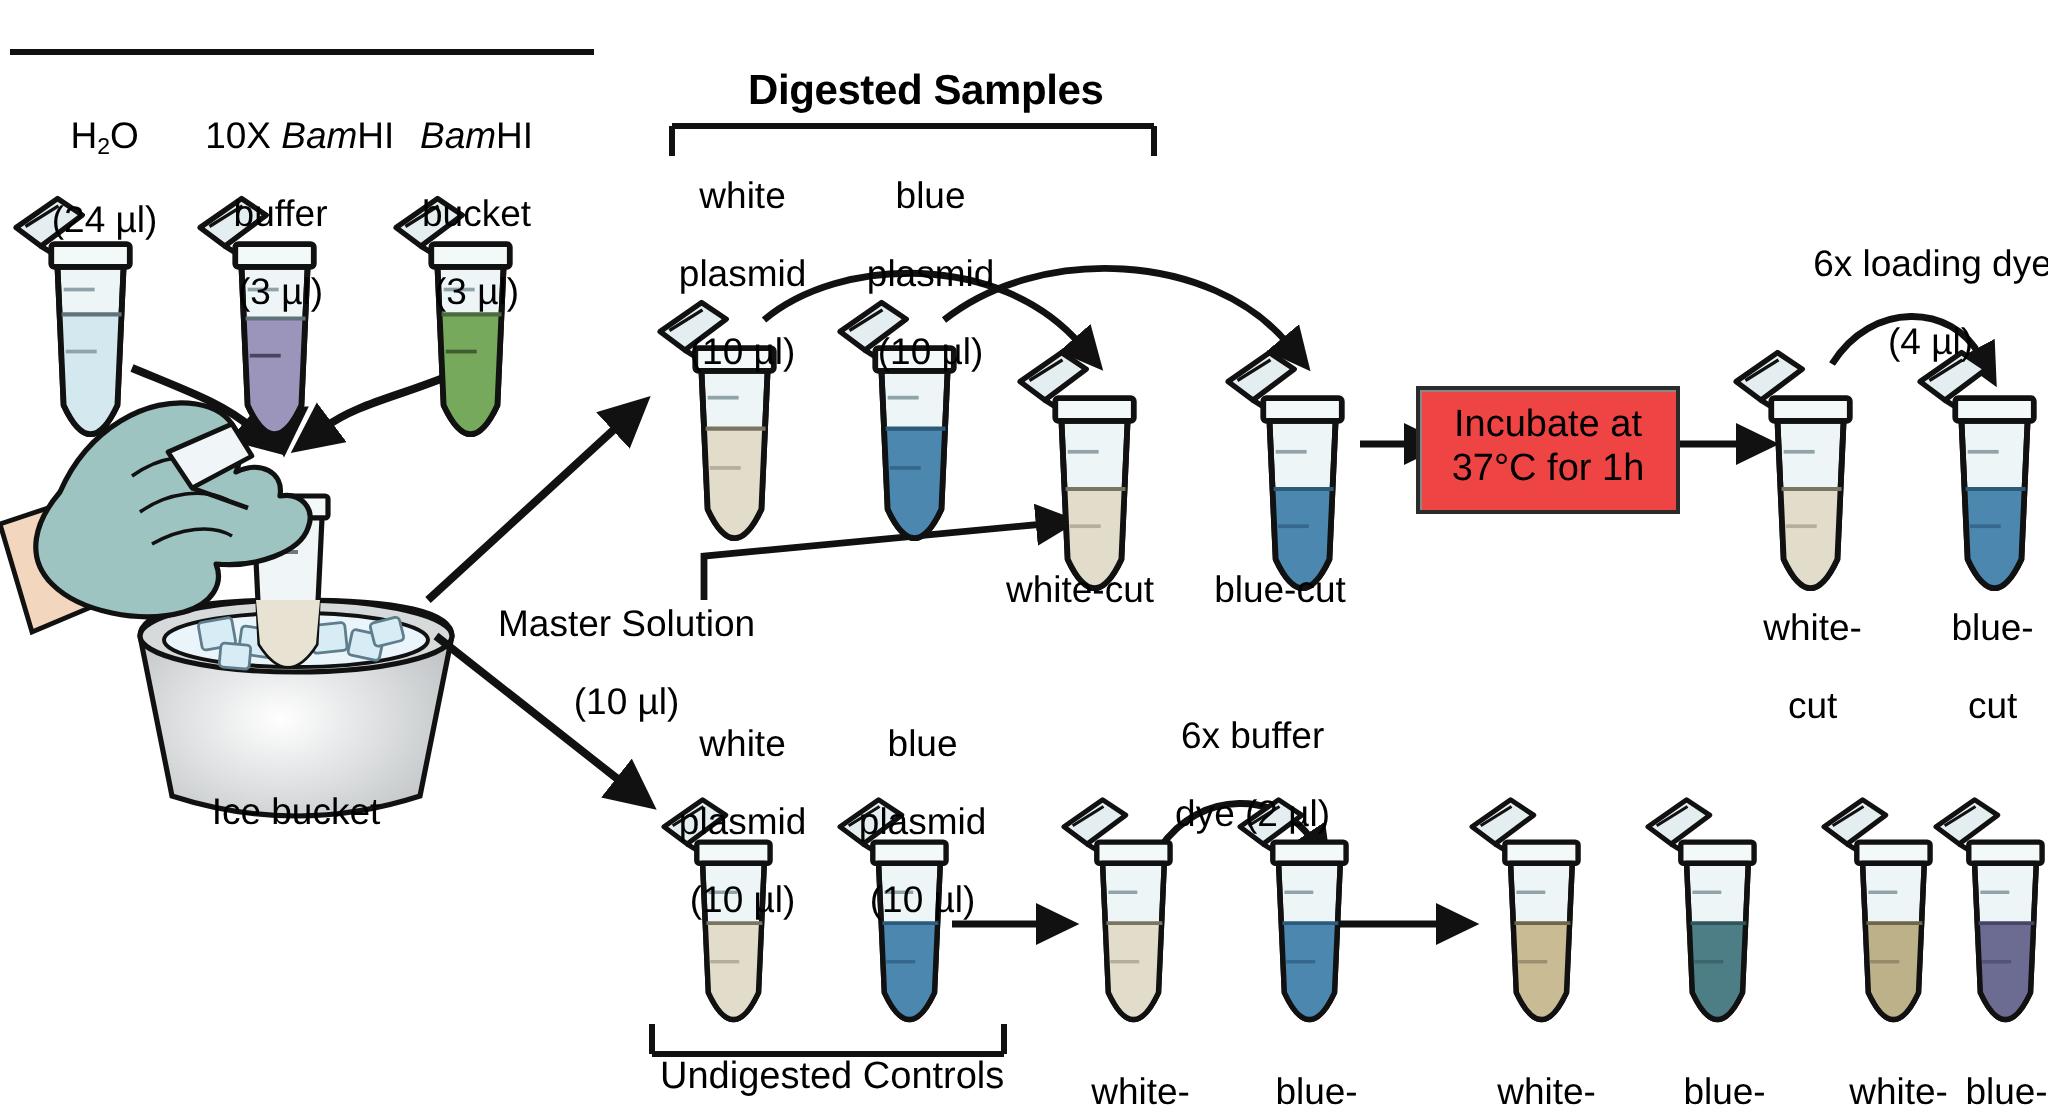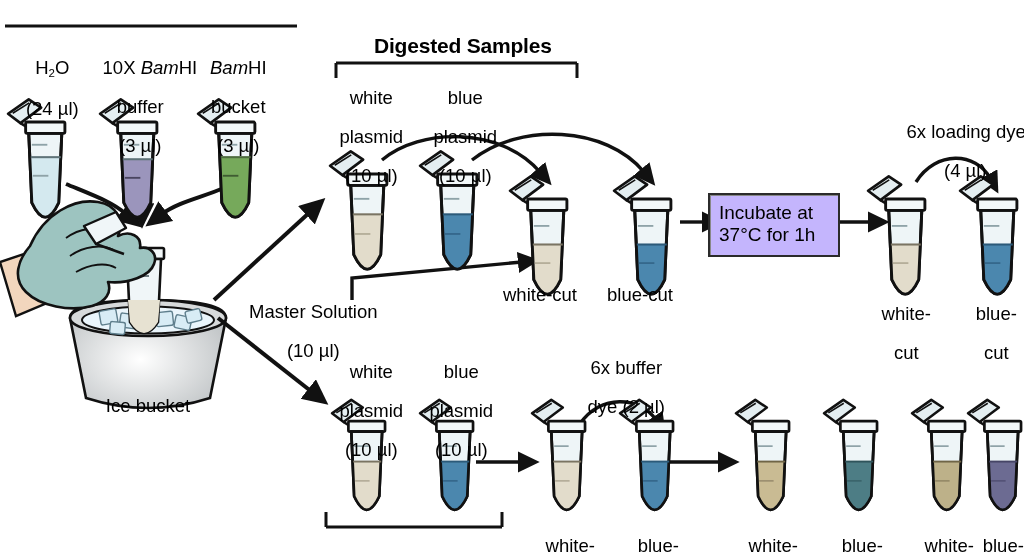--- a/index.html
+++ b/index.html
@@ -9,22 +9,22 @@
 
   .lbl{position:absolute;text-align:center;line-height:1.06;
        font-size:18.5px;color:#000;white-space:pre;}
   .title{position:absolute;font-weight:bold;font-size:22px;letter-spacing:-.2px;}
   .ital{font-style:italic;}
   .sub{font-size:.62em;vertical-align:-.28em;}
 
   .svgl{position:absolute;left:0;top:0;width:1024px;height:559px;overflow:visible;}
 
   .tube{position:absolute;}
-  .incubate-box{position:absolute;border:2.5px solid #2b2b2b;background:#c4b5fd;
-      box-shadow:1px 1px 0 #888 inset;font-size:19px;line-height:1.18;
+  .incubate-box{position:absolute;border:2.5px solid #2b2b2b;background:#ef4444;
+      box-shadow:1px 1px 0 #888 inset;text-align:center;font-size:19px;line-height:1.18;
       padding:7px 9px 8px 9px;}
 </style>
 </head>
 <body>
 
 <div id="stage">
 
   <svg class="svgl" viewBox="0 0 1024 559">
     <defs>
       <marker id="ah" markerWidth="7" markerHeight="7" refX="1.2" refY="3.1" orient="auto">
@@ -334,20 +334,21 @@
     <span>blue</span><br>
     <span>plasmid</span><br>
     <span>(10 µl)</span>
   </div>
 
   <div class="lbl" style="left:548px;top:338px;width:136px;">
     <span>6x buffer</span><br>
     <span>dye (2 µl)</span>
   </div>
 
+  <div class="lbl" style="left:330px;top:529px;width:170px;font-size:19px;">Undigested Controls</div>
 
   <div class="lbl" style="left:520px;top:516px;width:80px;">
     <span>white-</span><br>
     
   </div>
   <div class="lbl" style="left:610px;top:516px;width:76px;">
     <span>blue-</span><br>
     
   </div>
 

